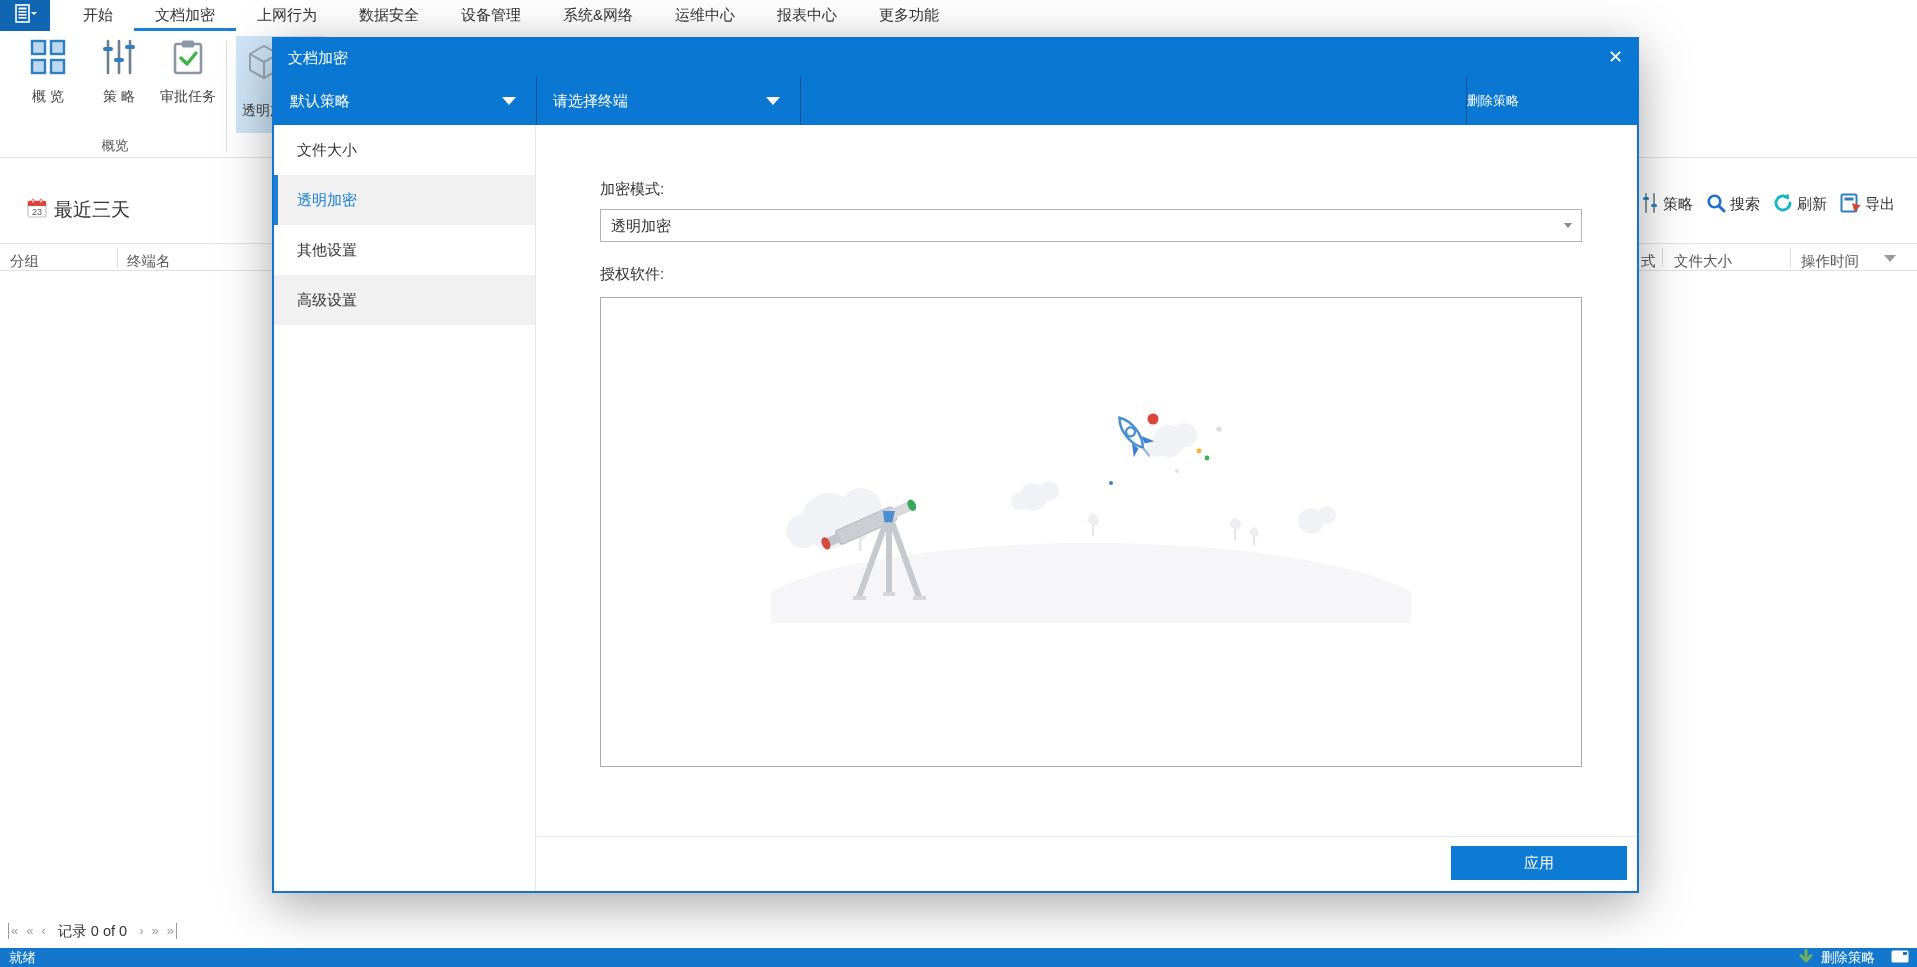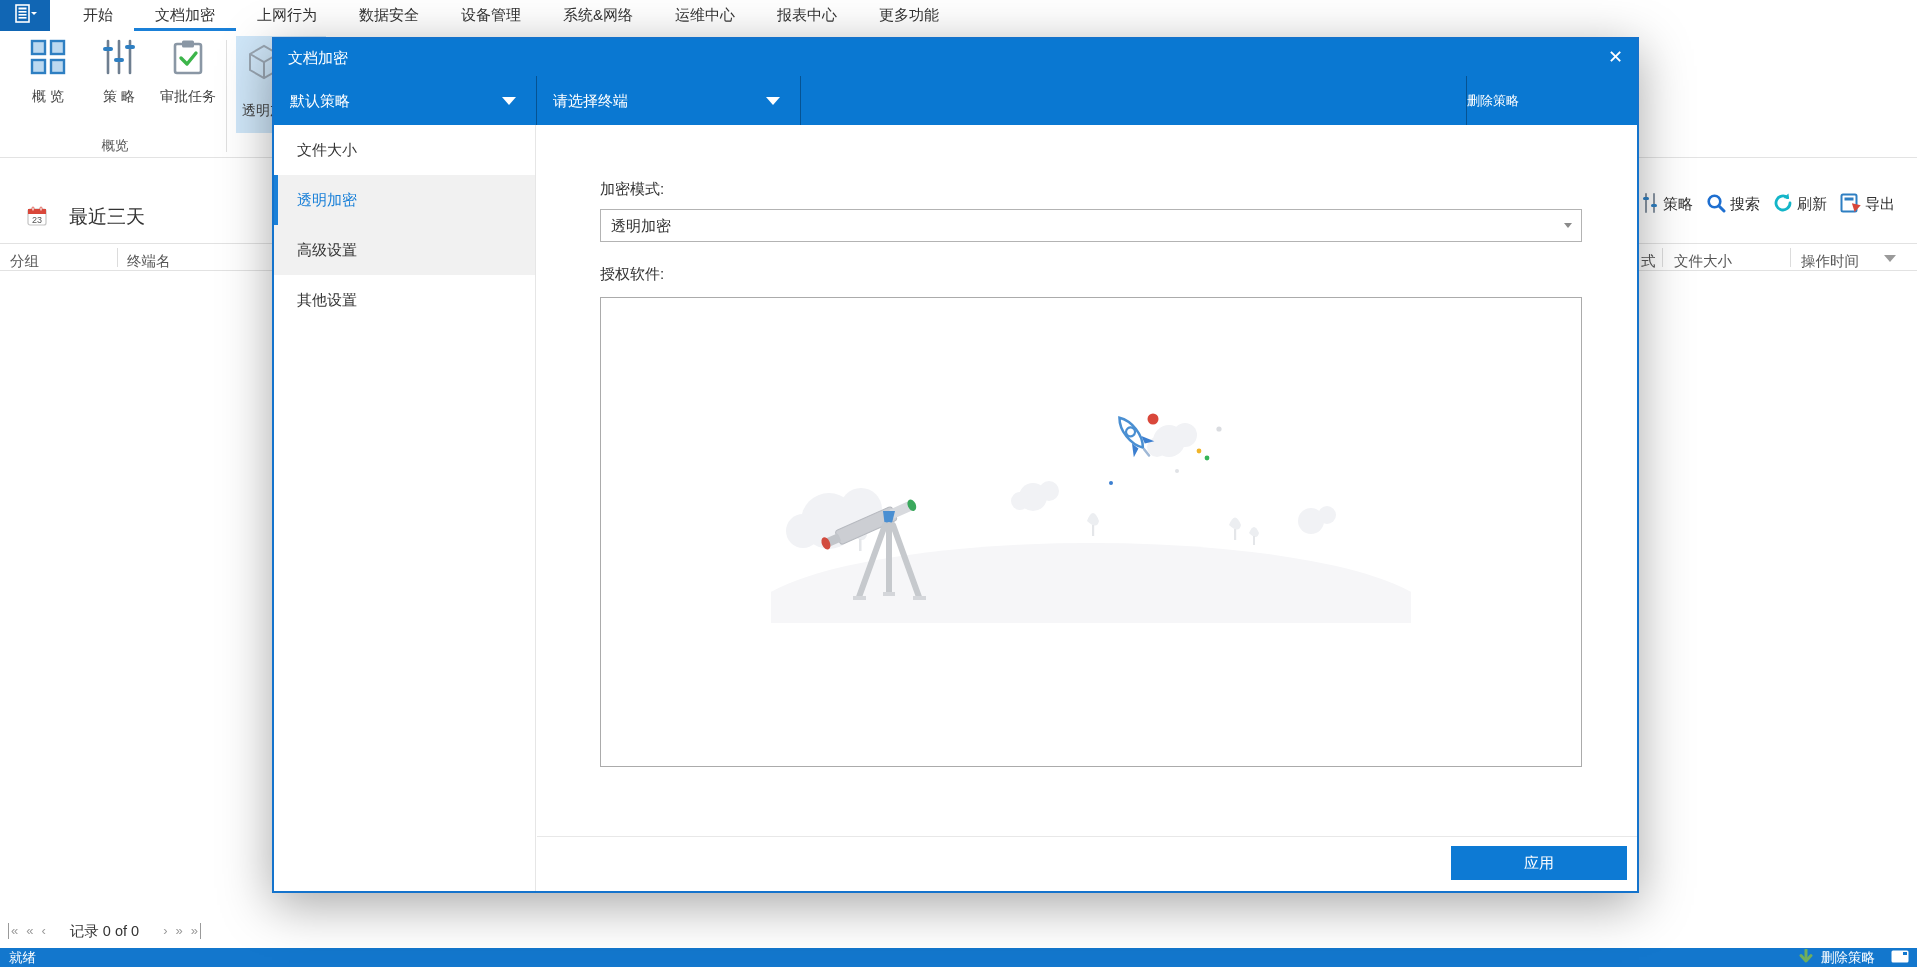--- a/index.html
+++ b/index.html
@@ -22,36 +22,36 @@
   .rb-btn .ric { display:block; margin:2px auto 8px auto; }
   .rb-btn .rlb { font-size:14px; color:#444; white-space:nowrap; }
   .rb-sep { position:absolute; left:226px; top:9px; width:1px; height:112px; background:#e0e0e0; }
   .rb-group { position:absolute; left:60px; top:106px; width:110px; text-align:center;
     font-size:13.5px; color:#555; }
   .rb-hl { position:absolute; left:236px; top:5px; width:90px; height:97px; background:#cfe6f8; }
   .rb-hl .rlb { position:absolute; left:6px; top:66px; font-size:14px; color:#444; white-space:nowrap; }
 
   
   .main-bg { position:absolute; left:0; top:158px; width:1917px; height:790px; background:#fff; }
-  .filter-row { position:absolute; left:27px; top:48px; height:24px; display:flex; align-items:flex-end; gap:22px; }
+  .filter-row { position:absolute; left:27px; top:40px; height:24px; display:flex; align-items:center; gap:7px; }
   .filter-label { font-size:19px; color:#333; }
   .tools { position:absolute; left:1642px; top:33px; height:26px; display:flex; align-items:center; gap:13px; }
   .tool { display:flex; align-items:center; gap:4px; cursor:pointer; font-size:15px; color:#333; white-space:nowrap; }
   .hdr-row { position:absolute; left:0; top:85px; width:1917px; height:28px;
     border-top:1px solid #e2e2e2; border-bottom:1px solid #e2e2e2; font-size:14.5px; color:#555; }
   .hcell { position:absolute; top:4px; line-height:26px; white-space:nowrap; }
   .hdiv { position:absolute; top:4px; width:1px; height:19px; background:#dcdcdc; }
   .hdr-caret { position:absolute; top:11px; width:0; height:0;
     border-left:6px solid transparent; border-right:6px solid transparent; border-top:7px solid #9a9a9a; }
   .pager { position:absolute; left:8px; top:759px; height:28px; display:flex; align-items:center; gap:8px;
     color:#9a9a9a; font-size:13px; }
   .pg { cursor:pointer; line-height:16px; }
   .pg.bar-l { border-left:1px solid #9a9a9a; padding-left:2px; }
   .pg.bar-r { border-right:1px solid #9a9a9a; padding-right:2px; }
-  .pg-text { color:#333; font-size:14.5px; margin:0 16px; }
+  .pg-text { color:#333; font-size:14.5px; margin:0 4px; }
 
   
   .statusbar { position:absolute; left:0; top:948px; width:1917px; height:19px; background:#1377cd;
     color:#fff; font-size:13.5px; }
   .st-left { position:absolute; left:9px; top:0; line-height:19px; }
   .st-right { position:absolute; right:8px; top:0; height:19px; display:flex; align-items:center; gap:8px; }
 
   
   .dialog { position:absolute; left:272px; top:37px; width:1367px; height:856px; background:#fff;
     border:2px solid #1473cc; box-shadow:0 12px 48px rgba(0,0,0,.35); z-index:10; }
@@ -289,22 +289,22 @@
       <div class="dt-div"></div>
       <div class="dt-spacer"></div>
       <div class="dt-div"></div>
       <div class="dt-del">删除策略</div>
     </div>
 
     <div class="dlg-body">
       <div class="dlg-nav">
         <div class="nav-item">文件大小</div>
         <div class="nav-item active">透明加密</div>
+        <div class="nav-item">其他设置</div>
         <div class="nav-item shade">高级设置</div>
-        <div class="nav-item">其他设置</div>
       </div>
 
       <div class="dlg-content">
         <div class="fld-label" style="top:55px;">加密模式:</div>
 
         <div class="mode-select">
           <span class="val">透明加密</span>
           <span class="sel-caret"></span>
         </div>
 

